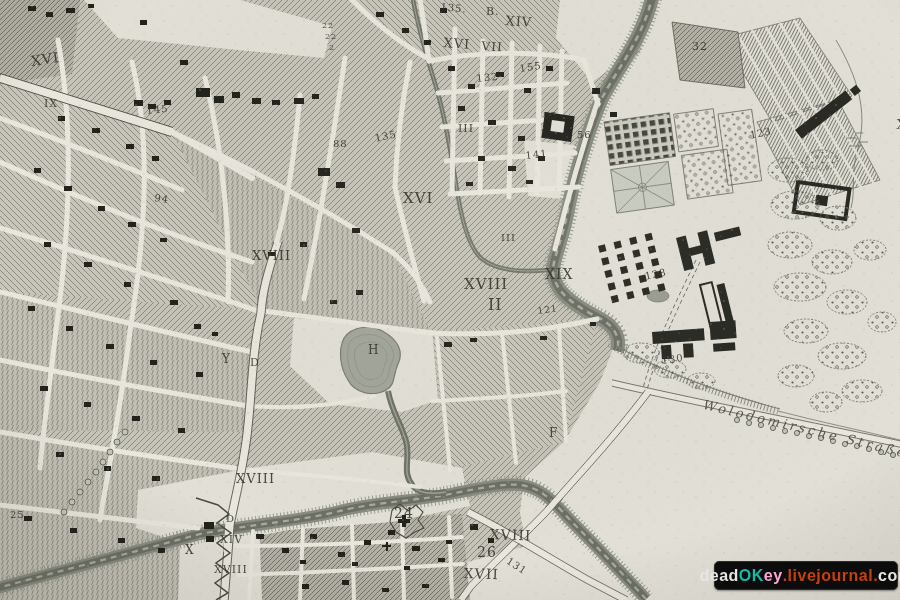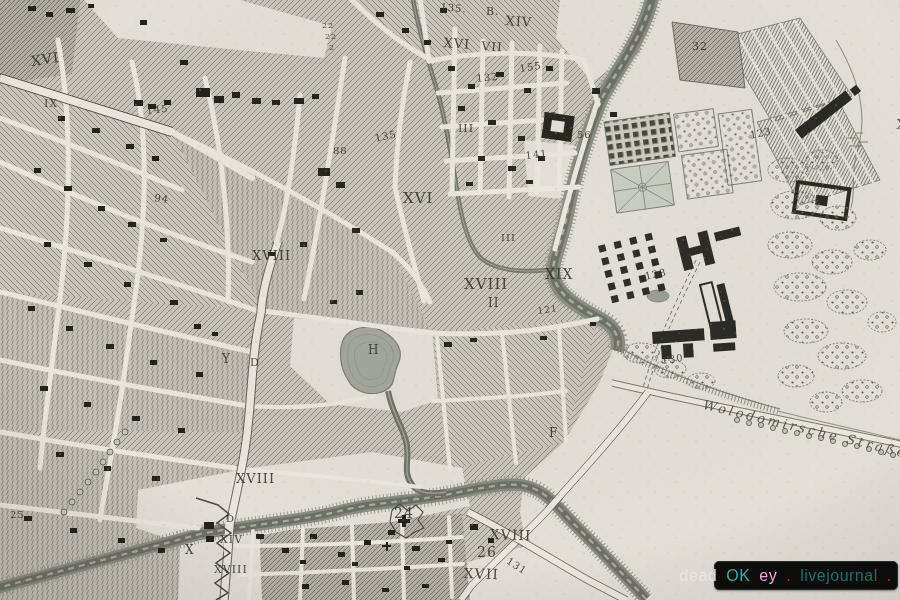--- a/index.html
+++ b/index.html
@@ -6,22 +6,22 @@
   .stage{position:relative;width:900px;height:600px;overflow:hidden;
          background:#e2dfd6;font-family:"DejaVu Serif",serif;}
   .stage svg{position:absolute;left:0;top:0;}
   .labels{position:absolute;left:0;top:0;width:900px;height:600px;pointer-events:none;}
   .map-label{position:absolute;color:#33332b;opacity:.88;white-space:nowrap;
              transform-origin:left top;letter-spacing:1px;line-height:1;}
   .street-label{position:absolute;color:#4b4b40;font-style:italic;letter-spacing:3px;
                 transform-origin:left top;white-space:nowrap;opacity:.9;line-height:1;}
   .watermark{position:absolute;display:flex;align-items:center;justify-content:center;
              background:#0c0c0c;border-radius:5px;border:1px solid #2e2e2e;
-             font-family:"Liberation Sans",sans-serif;font-weight:normal;font-size:16px;
-             letter-spacing:.5px;box-shadow:0 1px 2px rgba(0,0,0,.4);gap:9px;}
+             font-family:"Liberation Sans",sans-serif;font-weight:bold;font-size:16px;
+             letter-spacing:.5px;box-shadow:0 1px 2px rgba(0,0,0,.4);}
   .watermark span{line-height:1;}
 </style>
 </head>
 <body>
 
 <div class="stage">
 
 <svg width="900" height="600" viewBox="0 0 900 600">
   <defs>
     <pattern id="hA" width="6" height="6" patternUnits="userSpaceOnUse">
@@ -440,39 +440,39 @@
 </svg>
 
 <div class="labels" id="labels-layer">
       <span class="map-label" style="left: 30px; top: 54px; font-size: 14px; transform: rotate(-8deg);">XVI</span>
       <span class="map-label" style="left: 44px; top: 98px; font-size: 11px; transform: rotate(0deg);">IX</span>
       <span class="map-label" style="left: 146px; top: 106px; font-size: 10px; transform: rotate(-6deg);">145</span>
       <span class="map-label" style="left: 155px; top: 193px; font-size: 10px; transform: rotate(8deg);">94</span>
       <span class="map-label" style="left: 322px; top: 22px; font-size: 8px; transform: rotate(0deg);">22</span>
       <span class="map-label" style="left: 325px; top: 33px; font-size: 8px; transform: rotate(0deg);">22</span>
       <span class="map-label" style="left: 329px; top: 44px; font-size: 8px; transform: rotate(0deg);">2</span>
-      <span class="map-label" style="left: 333px; top: 139px; font-size: 10px; transform: rotate(0deg); margin-top: 7px;">88</span>
+      <span class="map-label" style="left: 333px; top: 139px; font-size: 10px; transform: rotate(0deg);">88</span>
       <span class="map-label" style="left: 374px; top: 134px; font-size: 10px; transform: rotate(-12deg);">135</span>
       <span class="map-label" style="left: 441px; top: 2px; font-size: 10px; transform: rotate(6deg);">135.</span>
       <span class="map-label" style="left: 486px; top: 6px; font-size: 11px; transform: rotate(0deg);">B.</span>
       <span class="map-label" style="left: 506px; top: 14px; font-size: 13px; transform: rotate(4deg);">XIV</span>
       <span class="map-label" style="left: 444px; top: 36px; font-size: 13px; transform: rotate(4deg);">XVI</span>
       <span class="map-label" style="left: 482px; top: 40px; font-size: 12px; transform: rotate(4deg);">VII</span>
       <span class="map-label" style="left: 476px; top: 74px; font-size: 10px; transform: rotate(-6deg);">132</span>
       <span class="map-label" style="left: 519px; top: 64px; font-size: 10px; transform: rotate(-8deg);">155</span>
       <span class="map-label" style="left: 458px; top: 123px; font-size: 11px; transform: rotate(0deg);">III</span>
       <span class="map-label" style="left: 543px; top: 111px; font-size: 10px; transform: rotate(0deg);">55</span>
       <span class="map-label" style="left: 577px; top: 130px; font-size: 10px; transform: rotate(0deg);">56</span>
       <span class="map-label" style="left: 525px; top: 151px; font-size: 10px; transform: rotate(-6deg);">141</span>
       <span class="map-label" style="left: 403px; top: 191px; font-size: 15px; transform: rotate(0deg);">XVI</span>
       <span class="map-label" style="left: 252px; top: 249px; font-size: 13px; transform: rotate(0deg);">XVIII</span>
       <span class="map-label" style="left: 501px; top: 233px; font-size: 10px; transform: rotate(0deg);">III</span>
       <span class="map-label" style="left: 464px; top: 277px; font-size: 15px; transform: rotate(0deg);">XVIII</span>
       <span class="map-label" style="left: 530px; top: 267px; font-size: 14px; transform: rotate(0deg); margin-left: 15px;">XIX</span>
-      <span class="map-label" style="left: 488px; top: 297px; font-size: 12px; transform: rotate(0deg);">II</span>
+      <span class="map-label" style="left: 488px; top: 297px; font-size: 16px; transform: rotate(0deg);">II</span>
       <span class="map-label" style="left: 537px; top: 307px; font-size: 9px; transform: rotate(-8deg);">121</span>
       <span class="map-label" style="left: 692px; top: 41px; font-size: 11px; transform: rotate(0deg);">32</span>
       <span class="map-label" style="left: 749px; top: 131px; font-size: 10px; transform: rotate(-12deg);">123</span>
       <span class="map-label" style="left: 896px; top: 117px; font-size: 15px; transform: rotate(0deg); font-family: Liberation Serif, serif;">XX</span>
       <span class="map-label" style="left: 644px; top: 272px; font-size: 10px; transform: rotate(-12deg);">128</span>
       <span class="map-label" style="left: 661px; top: 356px; font-size: 10px; transform: rotate(-8deg);">130</span>
       <span class="map-label" style="left: 222px; top: 353px; font-size: 12px; transform: rotate(0deg);">Y</span>
       <span class="map-label" style="left: 250px; top: 357px; font-size: 11px; transform: rotate(0deg);">D</span>
       <span class="map-label" style="left: 368px; top: 344px; font-size: 12px; transform: rotate(0deg);">H</span>
       <span class="map-label" style="left: 549px; top: 427px; font-size: 12px; transform: rotate(0deg);">F</span>
@@ -488,18 +488,18 @@
       <span class="map-label" style="left: 510px; top: 556px; font-size: 10px; transform: rotate(33deg);">131</span>
       <span class="map-label" style="left: 464px; top: 566px; font-size: 14px; transform: rotate(2deg);">XVII</span>
       <span class="street-label" style="left: 705px; top: 398px; font-size: 13px; transform: rotate(13.5deg);">Wolodomirsche Straße</span>
     </div>
 
 <div class="watermark" id="watermark" style="left: 714px; top: 561px; width: 182px; height: 27px;">
       <span style="color: rgb(232, 230, 227);">dead</span>
       <span style="color: #14b8a6;">OK</span>
       <span style="color: #f9a8d4;">ey</span>
       <span style="color: rgb(192, 57, 47);">.</span>
-      <span style="color: #0f766e;">livejournal</span>
+      <span style="color: #c2410c;">livejournal</span>
       <span style="color: rgb(192, 57, 47);">.</span>
       <span style="color: rgb(232, 230, 227);">com</span>
     </div>
 
 </div>
 
 </body></html>

